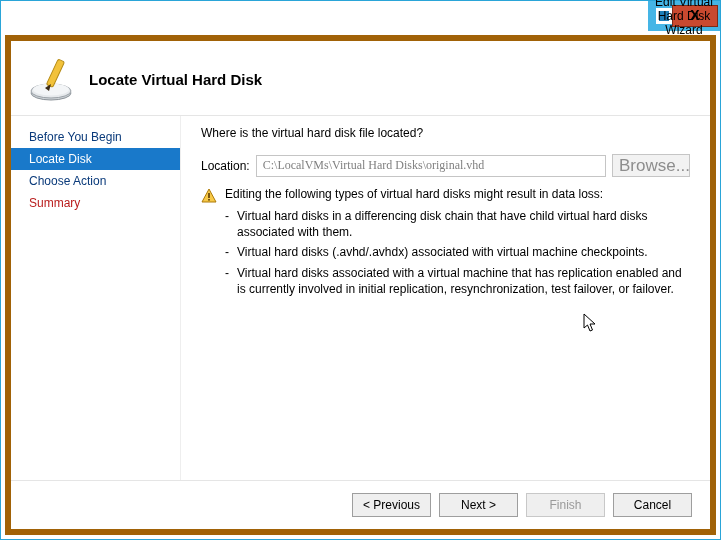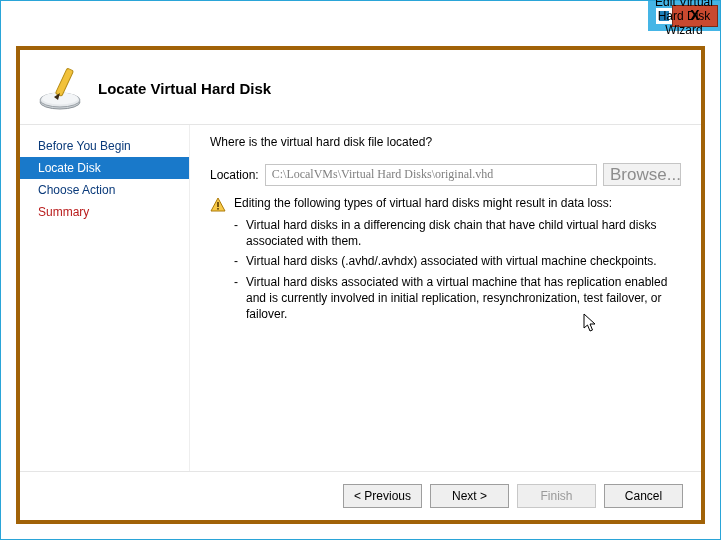--- a/index.html
+++ b/index.html
@@ -57,25 +57,25 @@
     font-weight:bold;
     font-size:14px;
     line-height:18px;
     text-align:center;
     margin-right:2px;
     margin-top:0;
     cursor:pointer;
     font-family: Arial, sans-serif;
   }
   .inner-border {
-    margin: 15px;
+    margin: 4px;
     flex:1;
     display:flex;
     flex-direction:column;
-    border:4px solid #a16207;
+    border:6px solid #a16207;
     background:#fff;
   }
   .header {
     display:flex;
     align-items:center;
     padding: 14px 18px 12px 18px;
     border-bottom:1px solid #e5e5e5;
     position:relative;
     background:#fff;
   }

